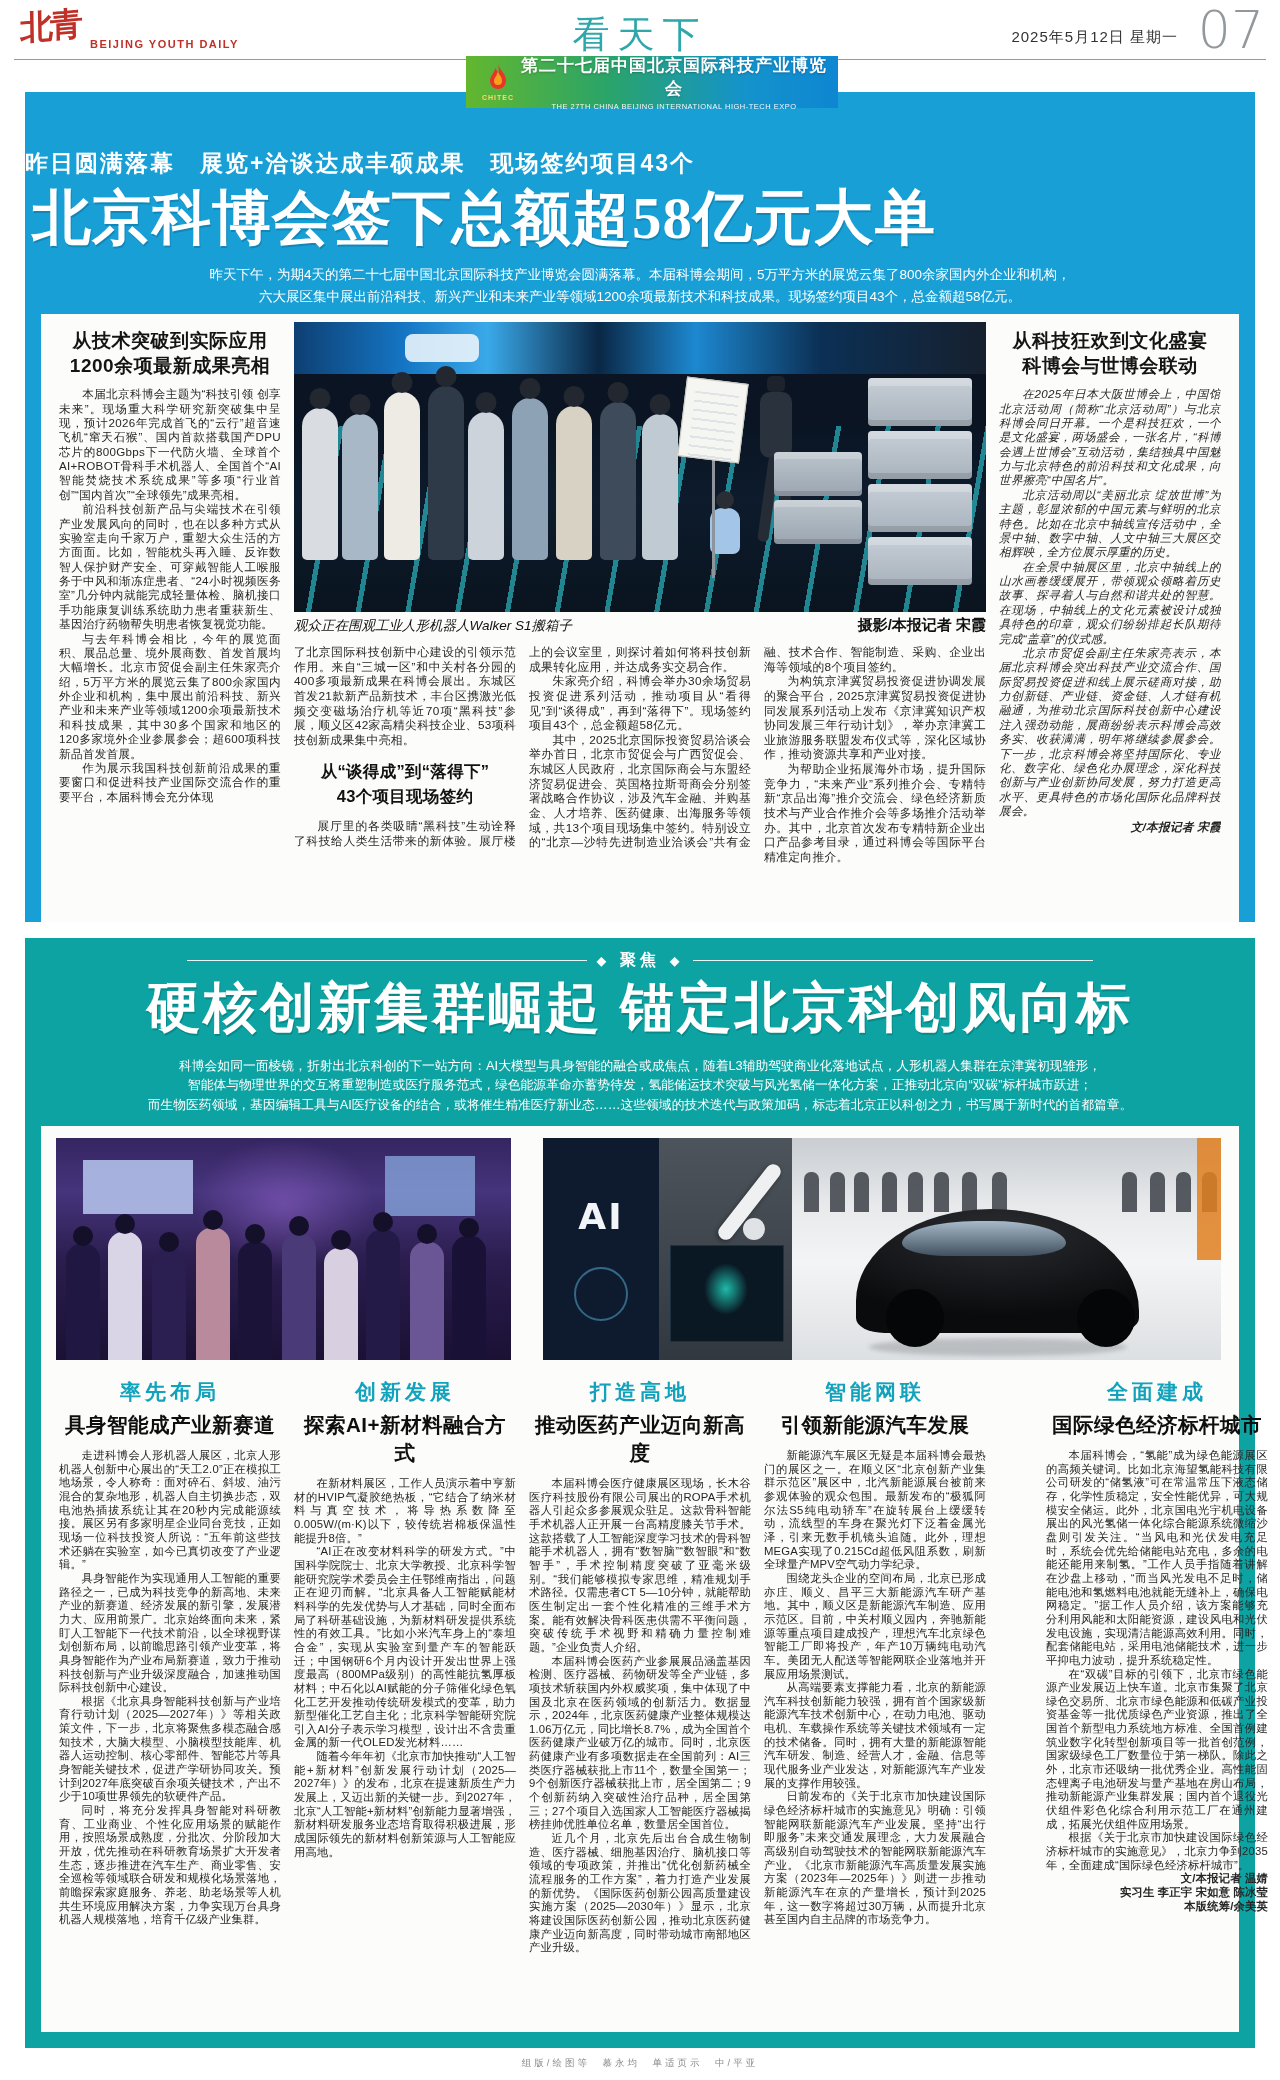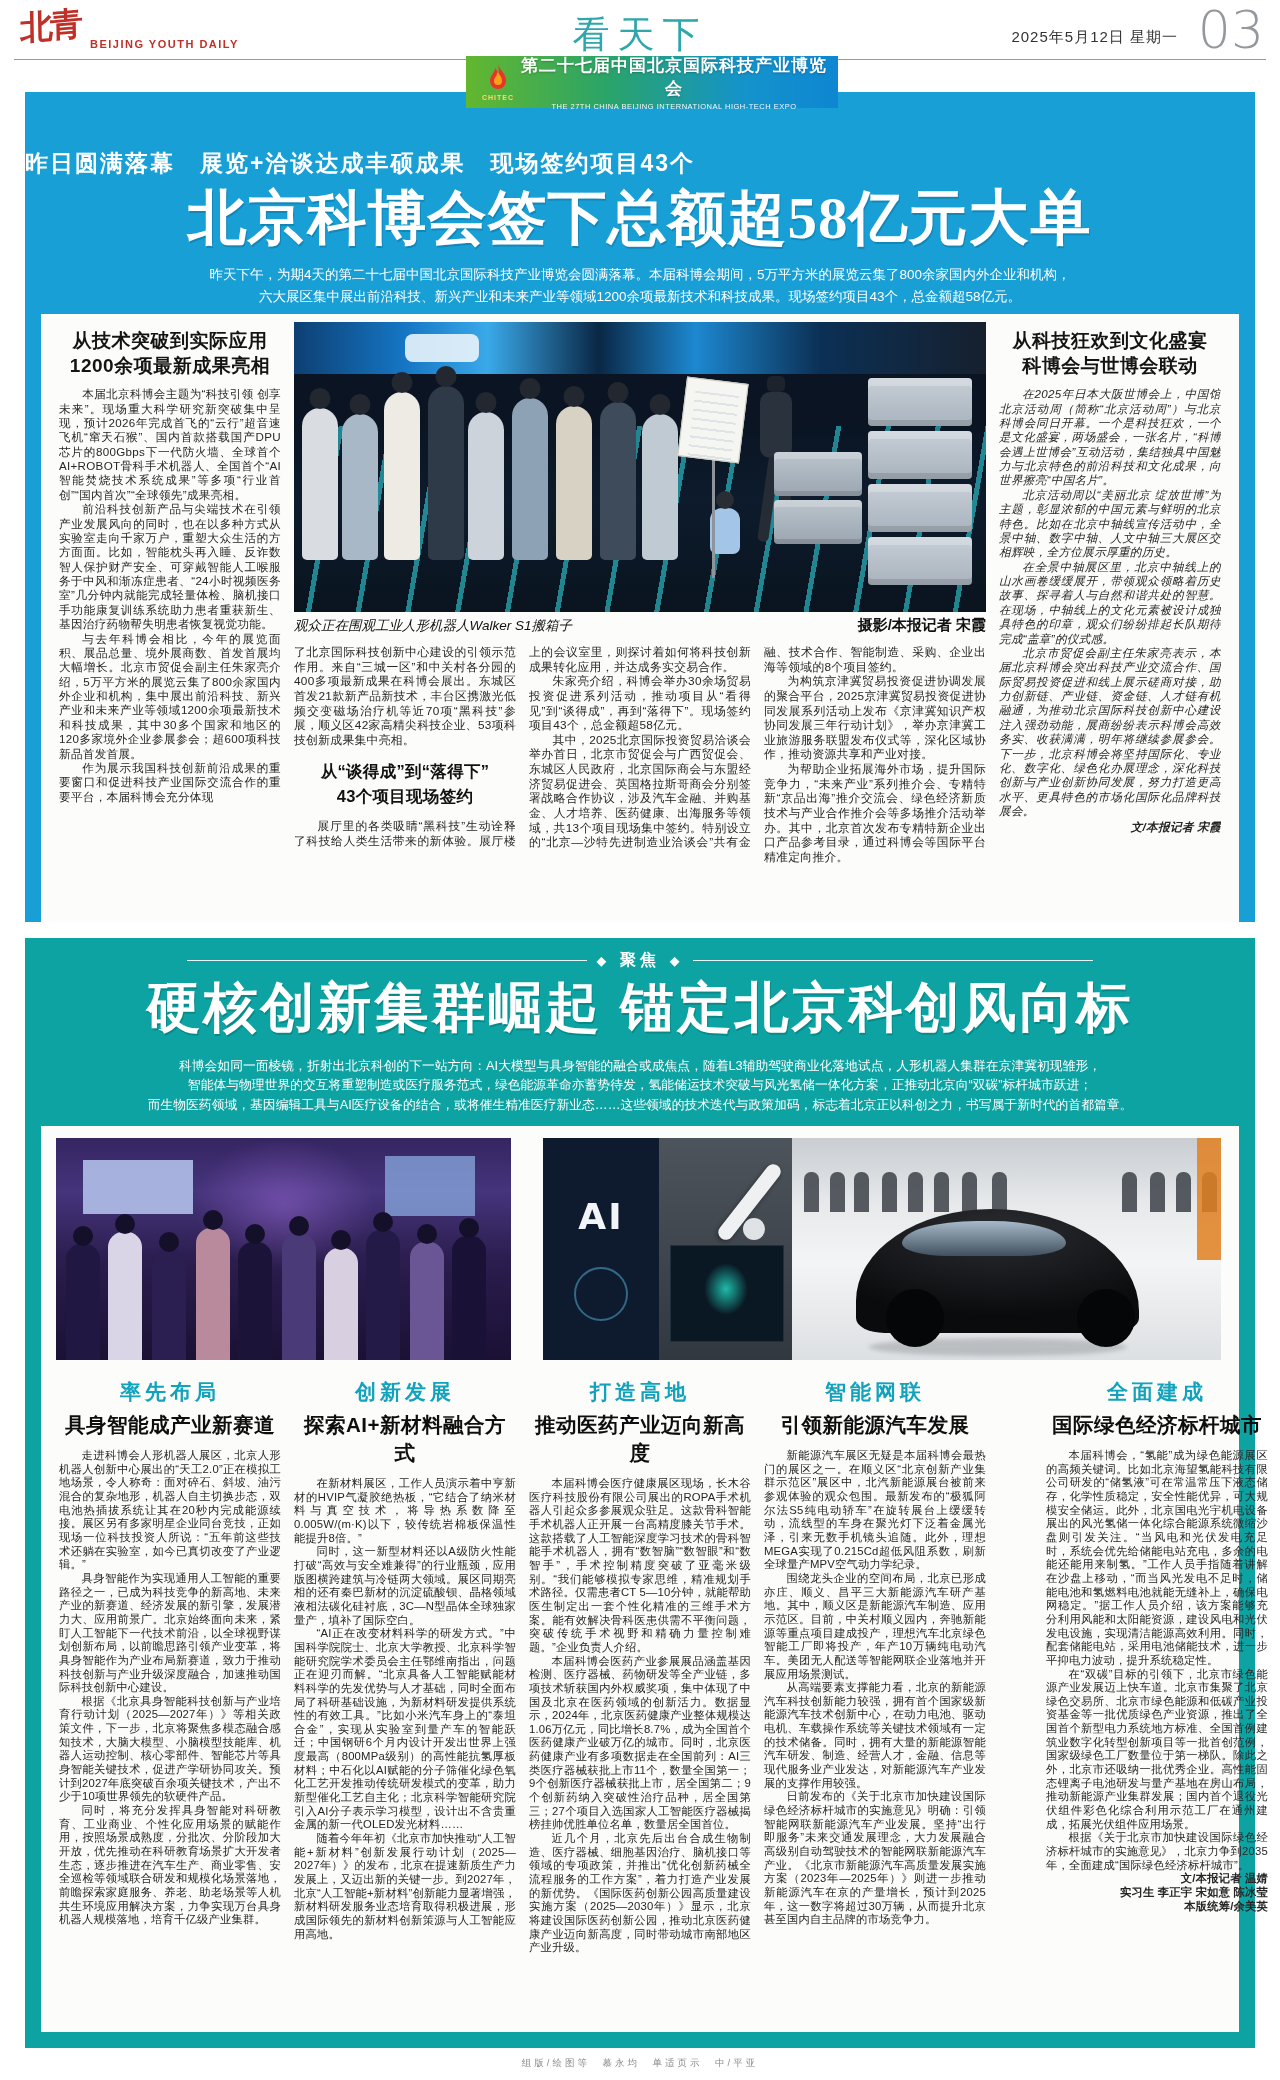--- a/index.html
+++ b/index.html
@@ -27,21 +27,21 @@
   .flame-wrap svg { display:block; margin:0 auto; }
   .chitec { font-size:7px; color:#ffd86d; font-weight:bold; letter-spacing:1px; }
   .expo-text { flex:1; color:#fff; text-align:center; }
   .expo-cn { font-size:17px; font-weight:800; letter-spacing:1px; text-shadow:0 1px 2px rgba(0,0,0,.25); }
   .expo-en { font-size:7.5px; letter-spacing:.5px; opacity:.95; margin-top:2px; }
 
   
   .lead { position:absolute; left:25px; top:92px; width:1230px; height:830px; background:#189fd6; }
   .kicker { position:absolute; left:0; right:0; top:56px; text-align:left; color:#fff;
             font-size:23px; font-weight:700; letter-spacing:2px; }
-  .headline { position:absolute; left:0; right:0; top:94px; text-align:center; color:#fff;
+  .headline { position:absolute; left:7px; right:0; top:94px; color:#fff;
               white-space:nowrap; line-height:1.05; text-shadow:1px 2px 0 rgba(0,60,90,.25); }
   .headline .h-main { font-family:"Liberation Serif", serif; font-weight:900; font-size:59px; letter-spacing:1px; }
   .headline .h-tail { font-family:"Liberation Sans", sans-serif; font-weight:900; font-size:60px; letter-spacing:2px; }
   .deck { position:absolute; left:0; right:0; top:172px; text-align:center; color:#fff;
           font-size:13.5px; line-height:1.6; font-weight:500; }
   .panel { position:absolute; left:16px; right:16px; top:222px; bottom:0; background:#fcfcfa; }
 
   .art-col { position:absolute; width:222px; }
   .art-title { text-align:center; font-size:19px; font-weight:800; color:#141414; line-height:1.32; letter-spacing:.5px; }
   .art-body { margin-top:9px; font-size:11.6px; line-height:1.24; text-align:justify; color:#262626;
@@ -190,21 +190,21 @@
 </head>
 <body>
 
 <div class="page">
 
   <div class="masthead">
     <div class="logo-cn">北青</div>
     <div class="logo-en">BEIJING YOUTH DAILY</div>
     <div class="section-title">看天下</div>
     <div class="dateline">2025年5月12日  星期一</div>
-    <div class="pageno">03</div>
+    <div class="pageno">07</div>
     <div class="rule"></div>
   </div>
 
   <div class="expo-badge">
     <div class="flame-wrap">
       <svg width="22" height="30" viewBox="0 0 22 30">
         <path d="M11 0 C13 7 19 9 19 17 A8 8 0 0 1 3 17 C3 11 8 9 8 4 C9.5 6 11 7.5 11 10 C12.5 7 11.5 3 11 0 Z" fill="#e8352a"></path>
         <path d="M11 8 C12 11 15 12.5 15 17 A4 4 0 0 1 7 17 C7 13.5 10 12 10 9.5 Z" fill="#f7a11a"></path>
       </svg>
       <div class="chitec">CHITEC</div>
@@ -393,21 +393,20 @@
           <p>根据《北京具身智能科技创新与产业培育行动计划（2025—2027年）》等相关政策文件，下一步，北京将聚焦多模态融合感知技术，大脑大模型、小脑模型技能库、机器人运动控制、核心零部件、智能芯片等具身智能关键技术，促进产学研协同攻关。预计到2027年底突破百余项关键技术，产出不少于10项世界领先的软硬件产品。</p>
           <p>同时，将充分发挥具身智能对科研教育、工业商业、个性化应用场景的赋能作用，按照场景成熟度，分批次、分阶段加大开放，优先推动在科研教育场景扩大开发者生态，逐步推进在汽车生产、商业零售、安全巡检等领域联合研发和规模化场景落地，前瞻探索家庭服务、养老、助老场景等人机共生环境应用解决方案，力争实现万台具身机器人规模落地，培育千亿级产业集群。</p>
         </div>
       </div>
 
       <div class="fcol" style="left:253px;">
         <div class="col-tag">创新发展</div>
         <div class="col-title">探索AI+新材料融合方式</div>
         <div class="col-body">
           <p>在新材料展区，工作人员演示着中亨新材的HVIP气凝胶绝热板，“它结合了纳米材料与真空技术，将导热系数降至0.005W/(m·K)以下，较传统岩棉板保温性能提升8倍。”</p>
-          <p>同时，这一新型材料还以A级防火性能打破“高效与安全难兼得”的行业瓶颈，应用版图横跨建筑与冷链两大领域。展区同期亮相的还有秦巴新材的沉淀硫酸钡、晶格领域液相法碳化硅衬底，3C—N型晶体全球独家量产，填补了国际空白。</p>
           <p>“AI正在改变材料科学的研发方式。”中国科学院院士、北京大学教授、北京科学智能研究院学术委员会主任鄂维南指出，问题正在迎刃而解。“北京具备人工智能赋能材料科学的先发优势与人才基础，同时全面布局了科研基础设施，为新材料研发提供系统性的有效工具。”比如小米汽车身上的“泰坦合金”，实现从实验室到量产车的智能跃迁；中国钢研6个月内设计开发出世界上强度最高（800MPa级别）的高性能抗氢厚板材料；中石化以AI赋能的分子筛催化绿色氧化工艺开发推动传统研发模式的变革，助力新型催化工艺自主化；北京科学智能研究院引入AI分子表示学习模型，设计出不含贵重金属的新一代OLED发光材料……</p>
           <p>随着今年年初《北京市加快推动“人工智能+新材料”创新发展行动计划（2025—2027年）》的发布，北京在提速新质生产力发展上，又迈出新的关键一步。到2027年，北京“人工智能+新材料”创新能力显著增强，新材料研发服务业态培育取得积极进展，形成国际领先的新材料创新策源与人工智能应用高地。</p>
         </div>
       </div>
 
       <div class="fcol" style="left:488px;">
         <div class="col-tag">打造高地</div>
         <div class="col-title">推动医药产业迈向新高度</div>
         <div class="col-body">
           <p>本届科博会医疗健康展区现场，长木谷医疗科技股份有限公司展出的ROPA手术机器人引起众多参展观众驻足。这款骨科智能手术机器人正开展一台高精度膝关节手术。这款搭载了人工智能深度学习技术的骨科智能手术机器人，拥有“数智脑”“数智眼”和“数智手”，手术控制精度突破了亚毫米级别。“我们能够模拟专家思维，精准规划手术路径。仅需患者CT 5—10分钟，就能帮助医生制定出一套个性化精准的三维手术方案。能有效解决骨科医患供需不平衡问题，突破传统手术视野和精确力量控制难题。”企业负责人介绍。</p>

